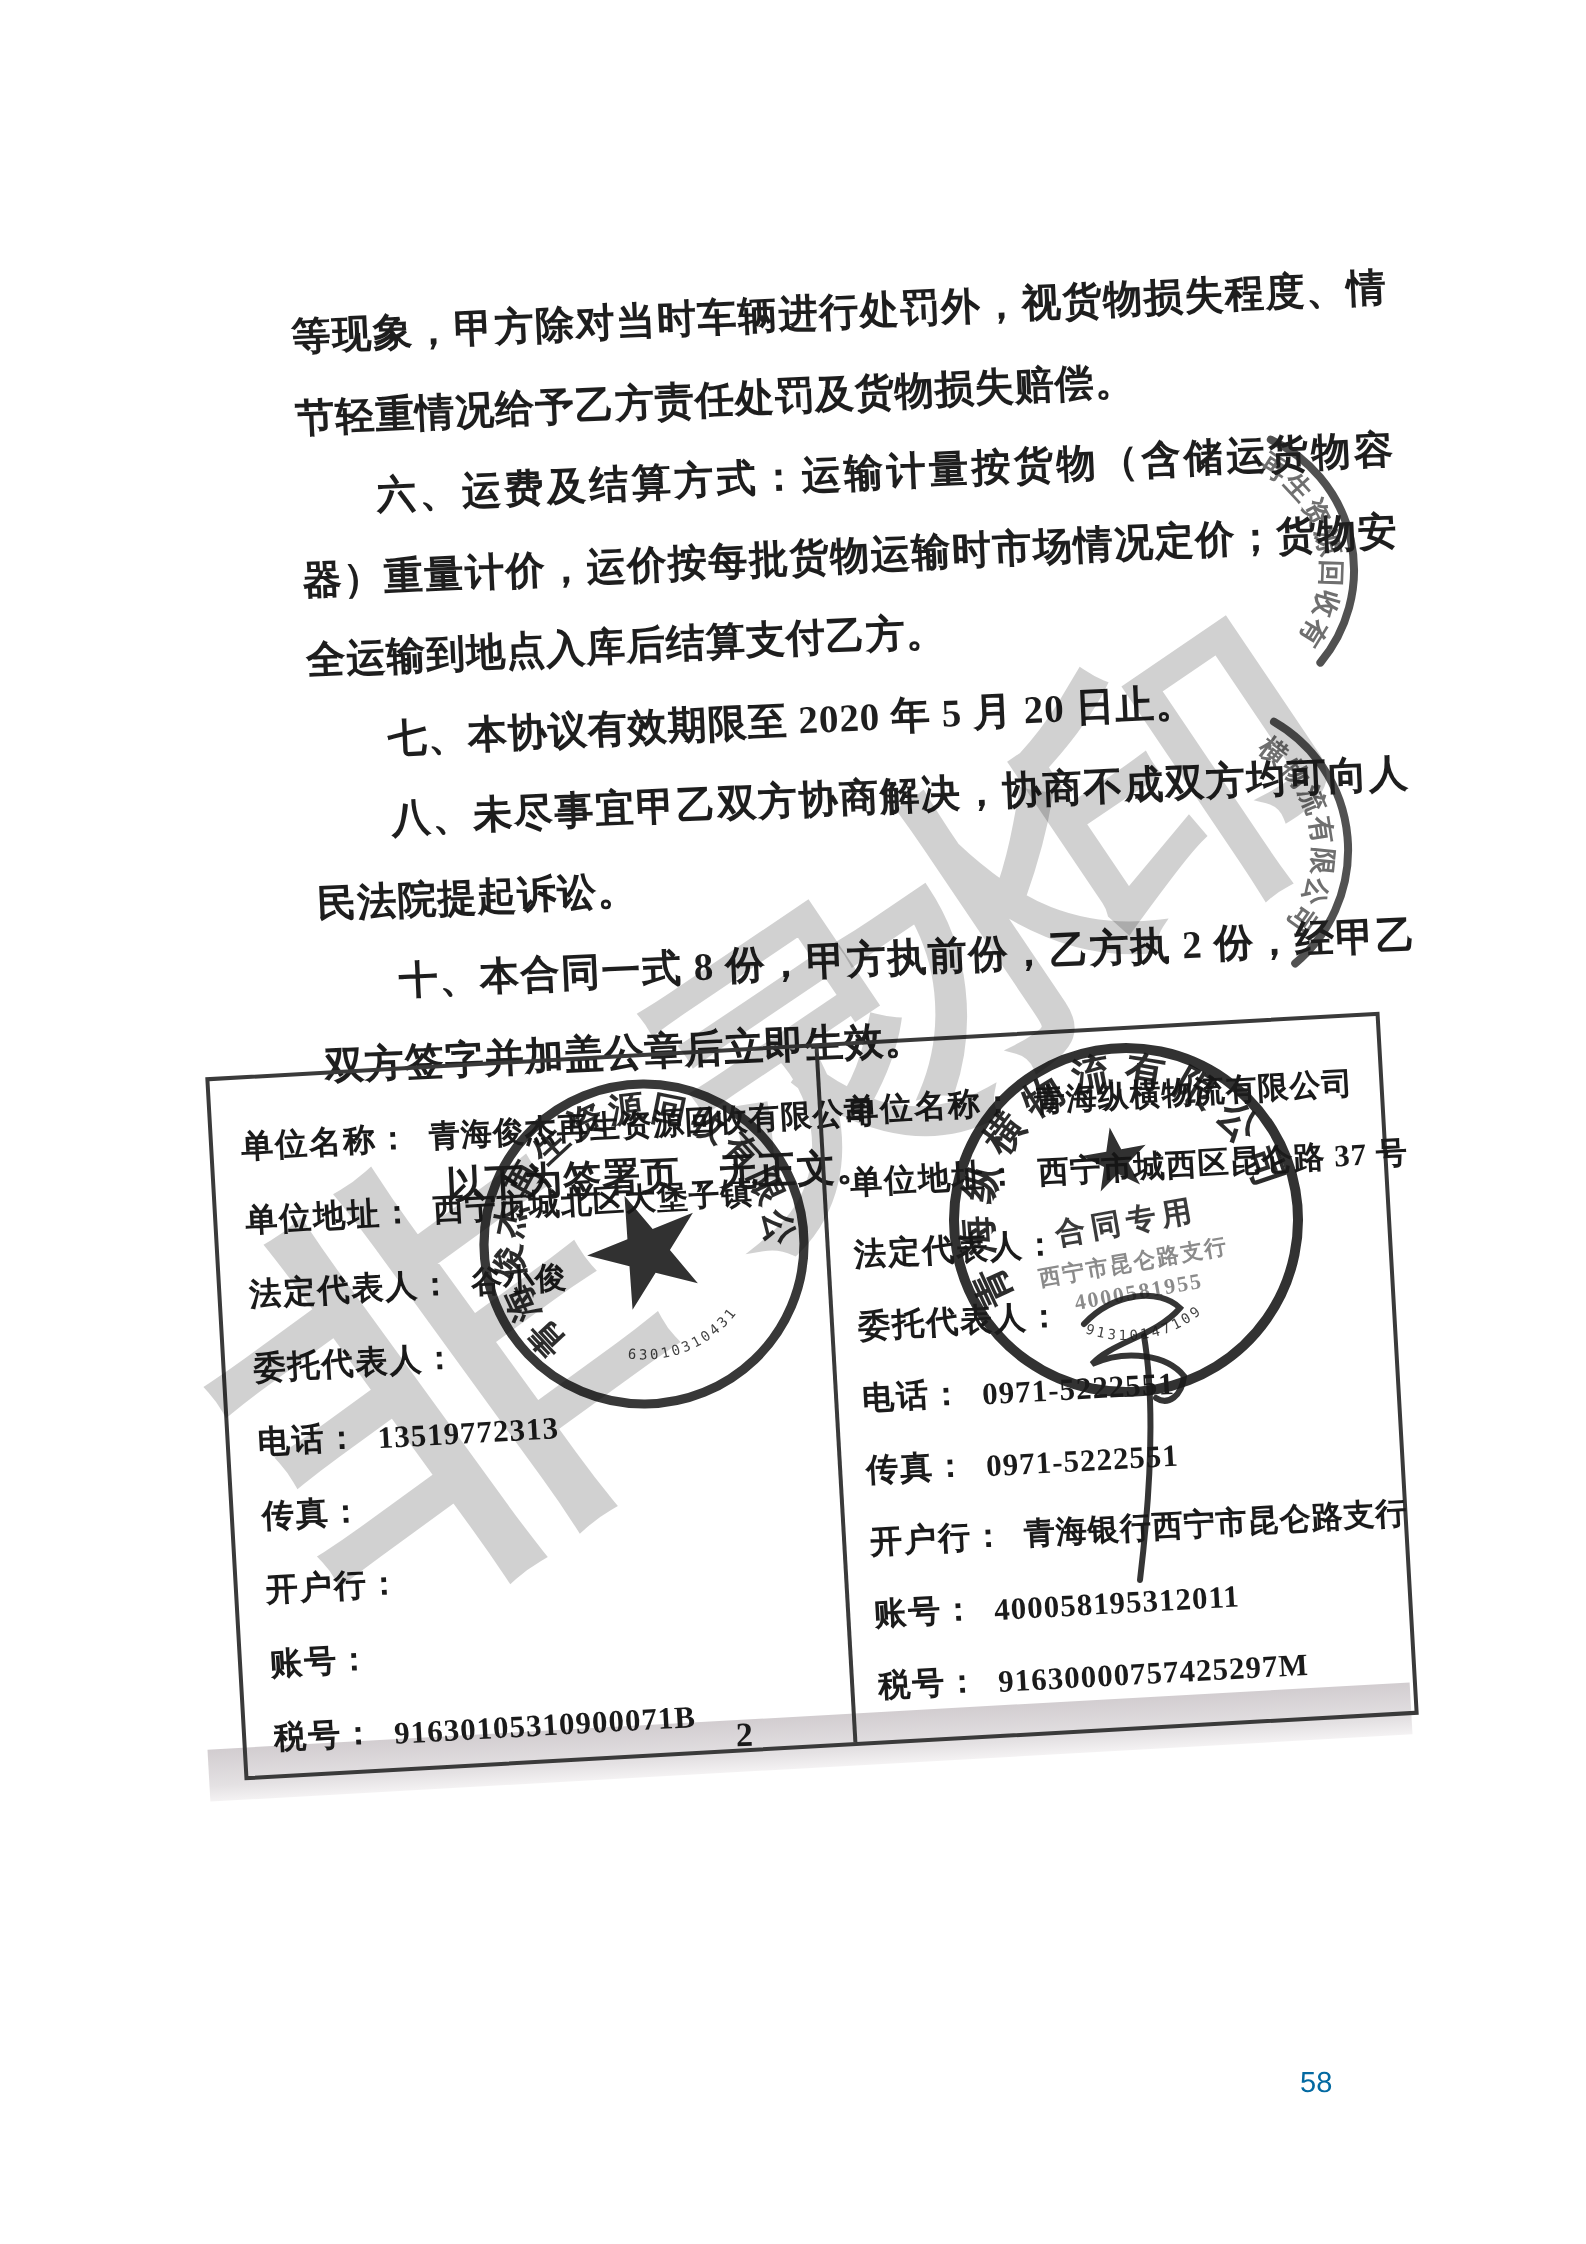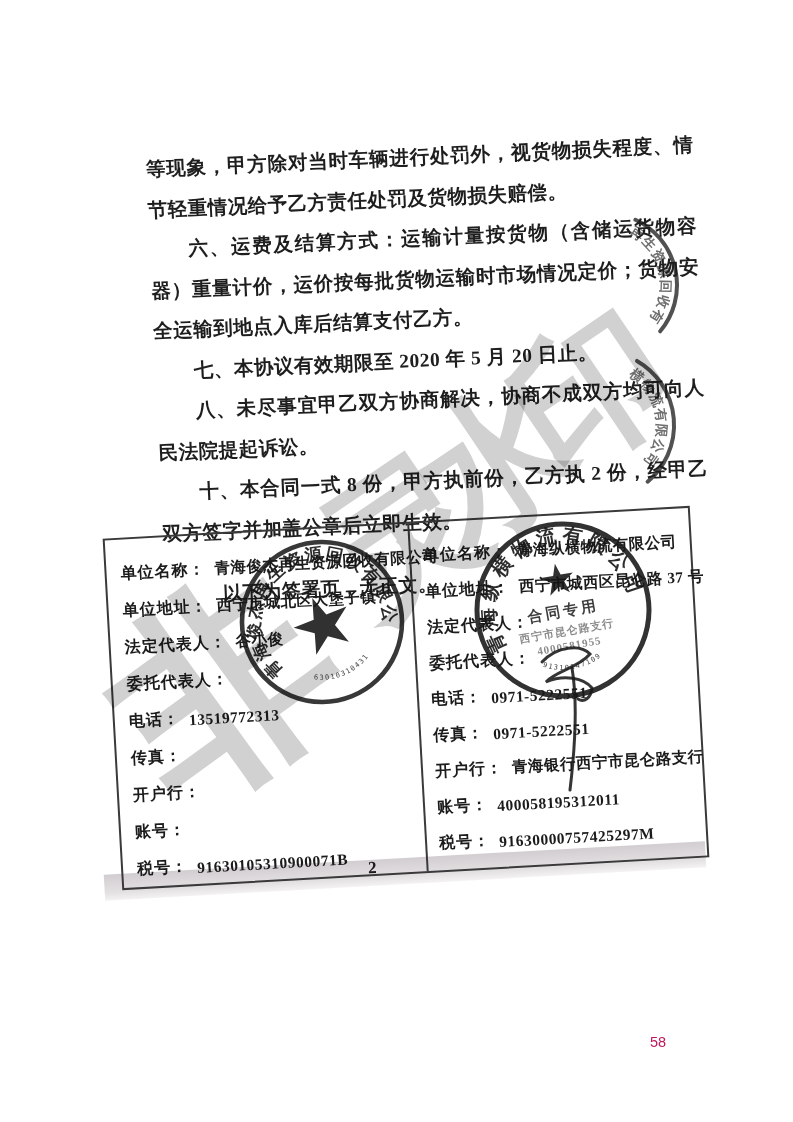--- a/index.html
+++ b/index.html
@@ -24,21 +24,21 @@
         font-size:16px;font-weight:700;color:#1b1b1b;overflow:visible;}
   .col-b .frow{height:36px;}
   .frow .lbl{letter-spacing:1px;}
   .frow .val{margin-left:9px;font-size:15.5px;letter-spacing:.5px;}
   
   .scan-band{position:absolute;left:104px;top:858px;width:602px;height:26px;
              transform:rotate(-3.2deg);z-index:1;
              background:linear-gradient(180deg,#d2cdd0 0%,#e4e1e3 70%,#f4f2f3 100%);}
   .page-number{position:absolute;left:368px;top:858px;font-size:17px;font-weight:700;
                color:#1a1a1a;z-index:14;transform:rotate(-2deg);}
-  .pdf-number{position:absolute;left:650px;top:1034px;font-size:14.5px;color:#be185d;
+  .pdf-number{position:absolute;left:650px;top:1034px;font-size:14.5px;color:#0369a1;
               font-family:"Liberation Sans", sans-serif;z-index:14;}
   
   .wm{position:absolute;z-index:40;font-weight:700;color:rgba(145,145,145,.42);
       mix-blend-mode:multiply;pointer-events:none;line-height:1;}
   .wm1{left:118px;top:580px;font-size:215px;transform:rotate(-36deg);}
   .wm2{left:330px;top:458px;font-size:150px;transform:rotate(-34deg);}
   .wm3{left:420px;top:388px;font-size:152px;transform:rotate(-34deg);}
   .wm4{left:516px;top:316px;font-size:152px;transform:rotate(-34deg);}
   
   .seal{position:absolute;z-index:20;}

